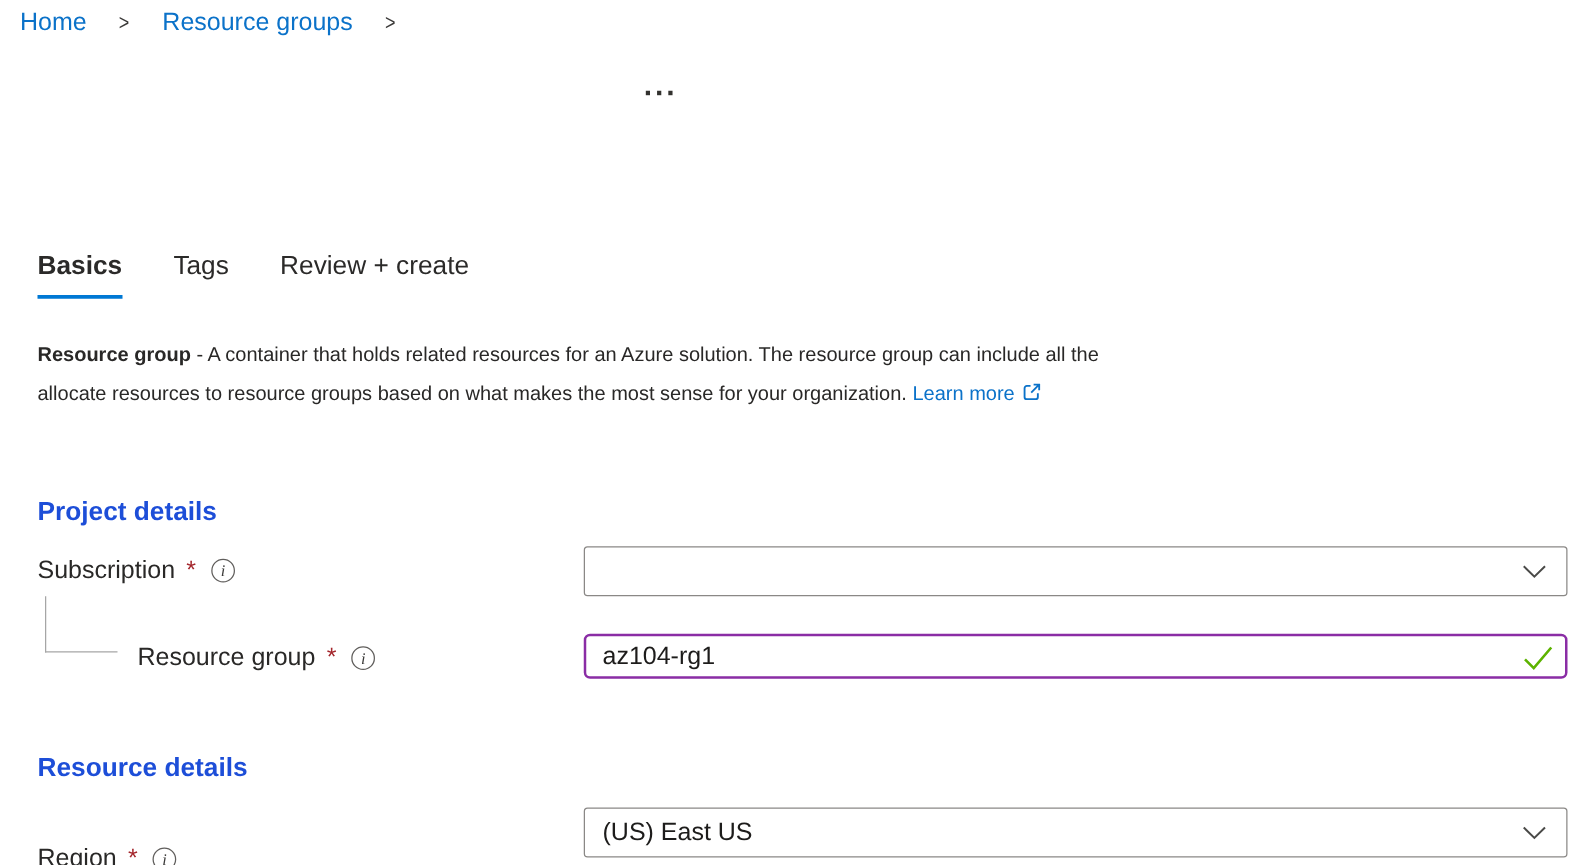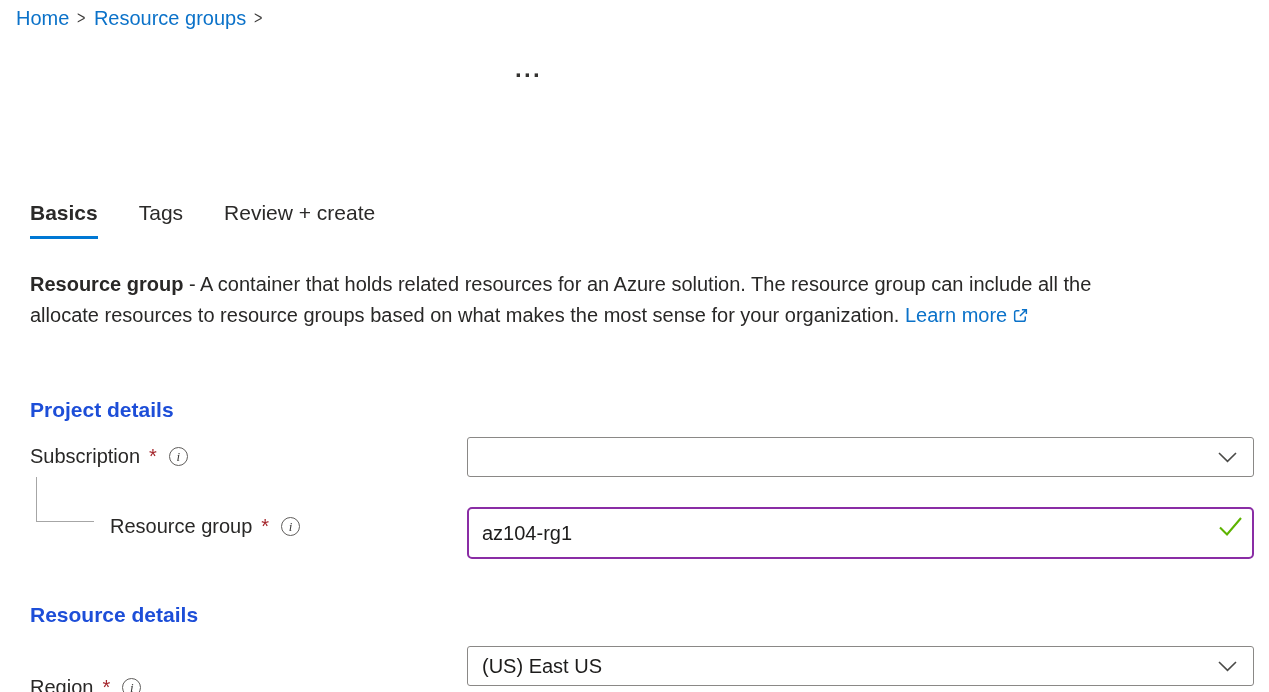--- a/index.html
+++ b/index.html
@@ -17,21 +17,21 @@
     overflow: hidden;
   }
 
   
   .breadcrumb {
     position: absolute;
     left: 16px;
     top: 6px;
     display: flex;
     align-items: flex-start;
-    gap: 7px;
+    gap: 25px;
     font-size: 20px;
     line-height: 24px;
   }
   .breadcrumb .crumb {
     color: #0b72c9;
     text-decoration: none;
     cursor: pointer;
   }
   .breadcrumb .sep {
     color: #3b3a39;
@@ -82,21 +82,21 @@
     font-weight: bold;
     border-bottom-color: #0078d4;
   }
 
   
   .description {
     position: absolute;
     left: 30px;
     top: 269px;
     width: 1230px;
-    font-size: 20px;
+    font-size: 16px;
     line-height: 31px;
     color: #292827;
   }
   .description .line { white-space: nowrap; }
   .desc-bold { font-weight: bold; }
   .learn-more {
     color: #0b72c9;
     text-decoration: none;
     cursor: pointer;
   }
@@ -180,21 +180,21 @@
   .combo-subscription { top: 437px; }
   .combo-region { top: 646px; }
   .chevron { display: inline-flex; flex: 0 0 auto; }
 
   
   .input-wrap {
     position: absolute;
     left: 467px;
     top: 507px;
     width: 787px;
-    height: 52px;
+    height: 36px;
   }
   .input-wrap input {
     width: 100%;
     height: 100%;
     border: 2px solid #8a2da5;
     border-radius: 5px;
     padding: 0 44px 0 13px;
     font-size: 20px;
     font-family: "Liberation Sans", sans-serif;
     color: #1d1c1b;

